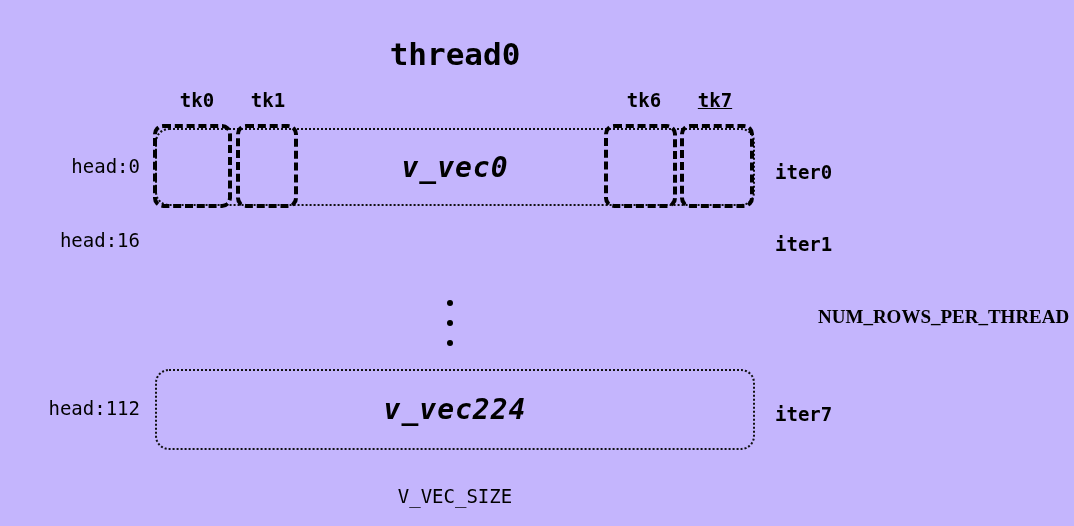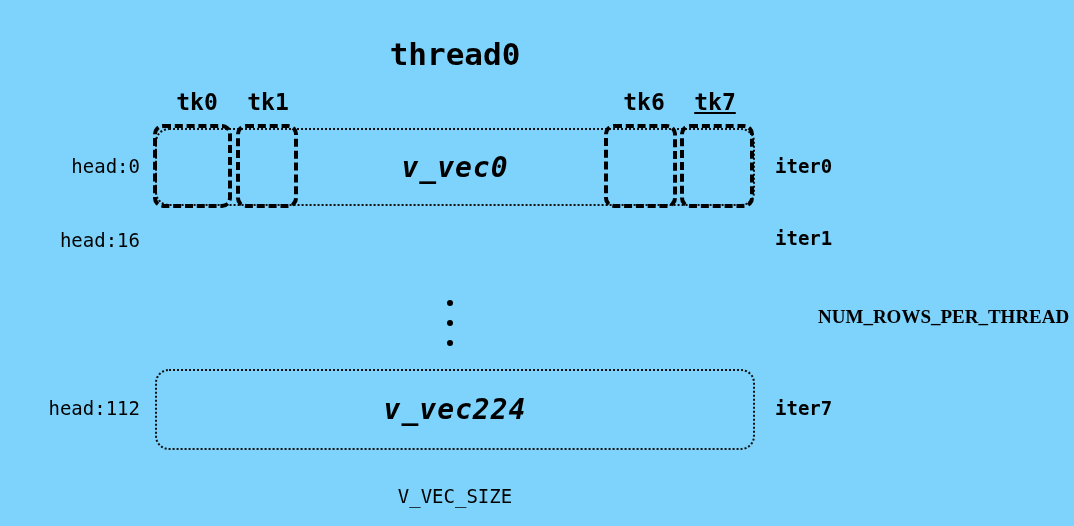--- a/index.html
+++ b/index.html
@@ -1,38 +1,38 @@
 <!DOCTYPE html>
 <html><head>
 <meta charset="utf-8">
 <style>
   * { box-sizing: border-box; }
   html, body { margin: 0; padding: 0; background: #ffffff; }
   .canvas {
     position: relative;
     width: 1074px;
     height: 526px;
-    background: #7dd3fc;
+    background: #c4b5fd;
     font-family: "DejaVu Sans Mono", "Liberation Mono", monospace;
     color: #000000;
     overflow: hidden;
   }
   .title {
     position: absolute;
     left: 155px; top: 36px; width: 600px;
     text-align: center;
     font-size: 31px;
     font-weight: bold;
   }
   .tick {
     position: absolute;
     top: 89px;
     width: 64px;
     text-align: center;
-    font-size: 23px;
+    font-size: 19px;
     font-weight: bold;
   }
   .tick0 { left: 165px; }
   .tick1 { left: 236px; }
   .tick6 { left: 612px; }
   .tick7 { left: 683px; text-decoration: underline; }
 
   .vecrow {
     position: absolute;
     left: 155px;
@@ -79,20 +79,21 @@
   .head2 { top: 229px; }
   .head3 { top: 397px; text-align: right; }
 
   .iterlabel {
     position: absolute;
     left: 775px;
     width: 120px;
     text-align: left;
     font-size: 19px;
     font-weight: bold;
+    margin-top: 6px;
   }
   .it1 { top: 155px; }
   .it2 { top: 227px; }
   .it3 { top: 397px; }
 
   .dots {
     position: absolute;
     left: 444px;
     top: 293px;
     width: 12px;

